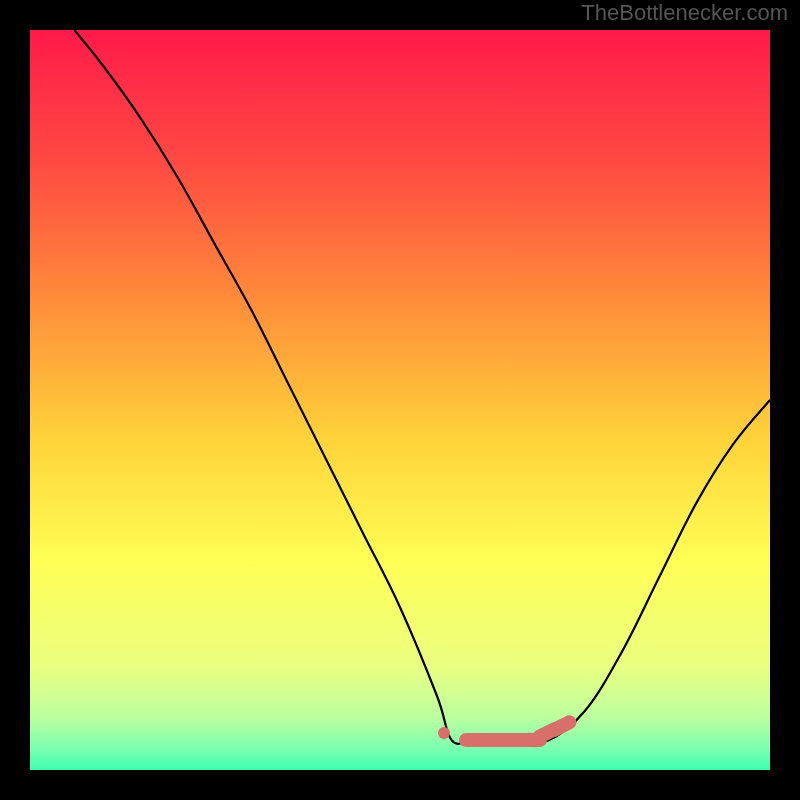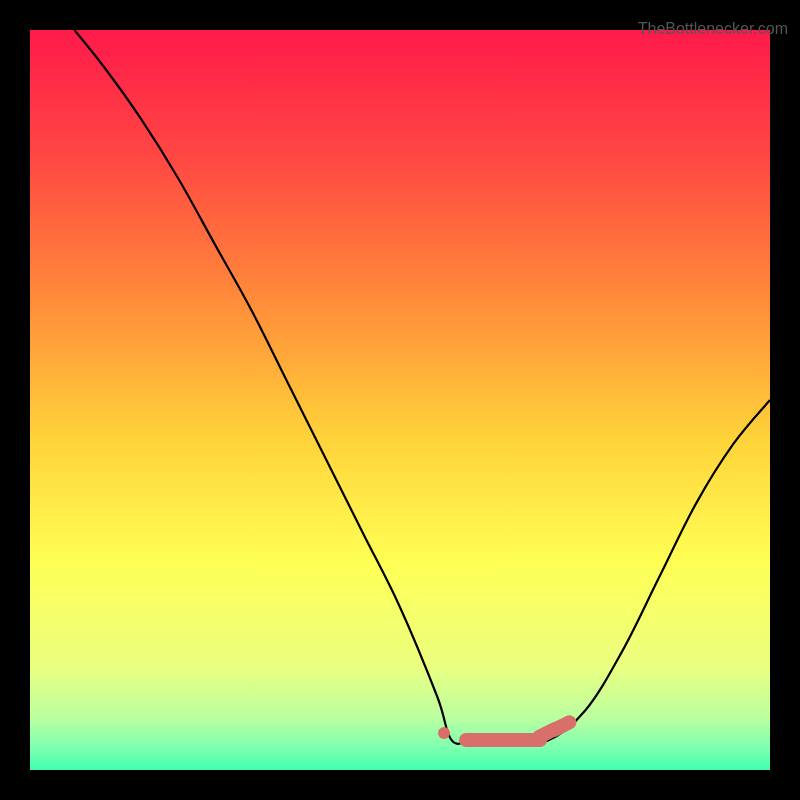--- a/index.html
+++ b/index.html
@@ -1,22 +1,22 @@
 <!DOCTYPE html>
 <html><head>
 <meta charset="utf-8">
 <style>
   * { margin: 0; padding: 0; box-sizing: border-box; }
   body { width: 800px; height: 800px; background: #000; position: relative; font-family: Arial, sans-serif; }
   .attribution {
     position: absolute;
-    top: 20px;
+    top: 0;
     right: 12px;
     color: #555;
-    font-size: 16px;
+    font-size: 22px;
     font-weight: normal;
     z-index: 10;
   }
   .plot-area {
     position: absolute;
     left: 30px;
     top: 30px;
     width: 740px;
     height: 740px;
     overflow: hidden;

